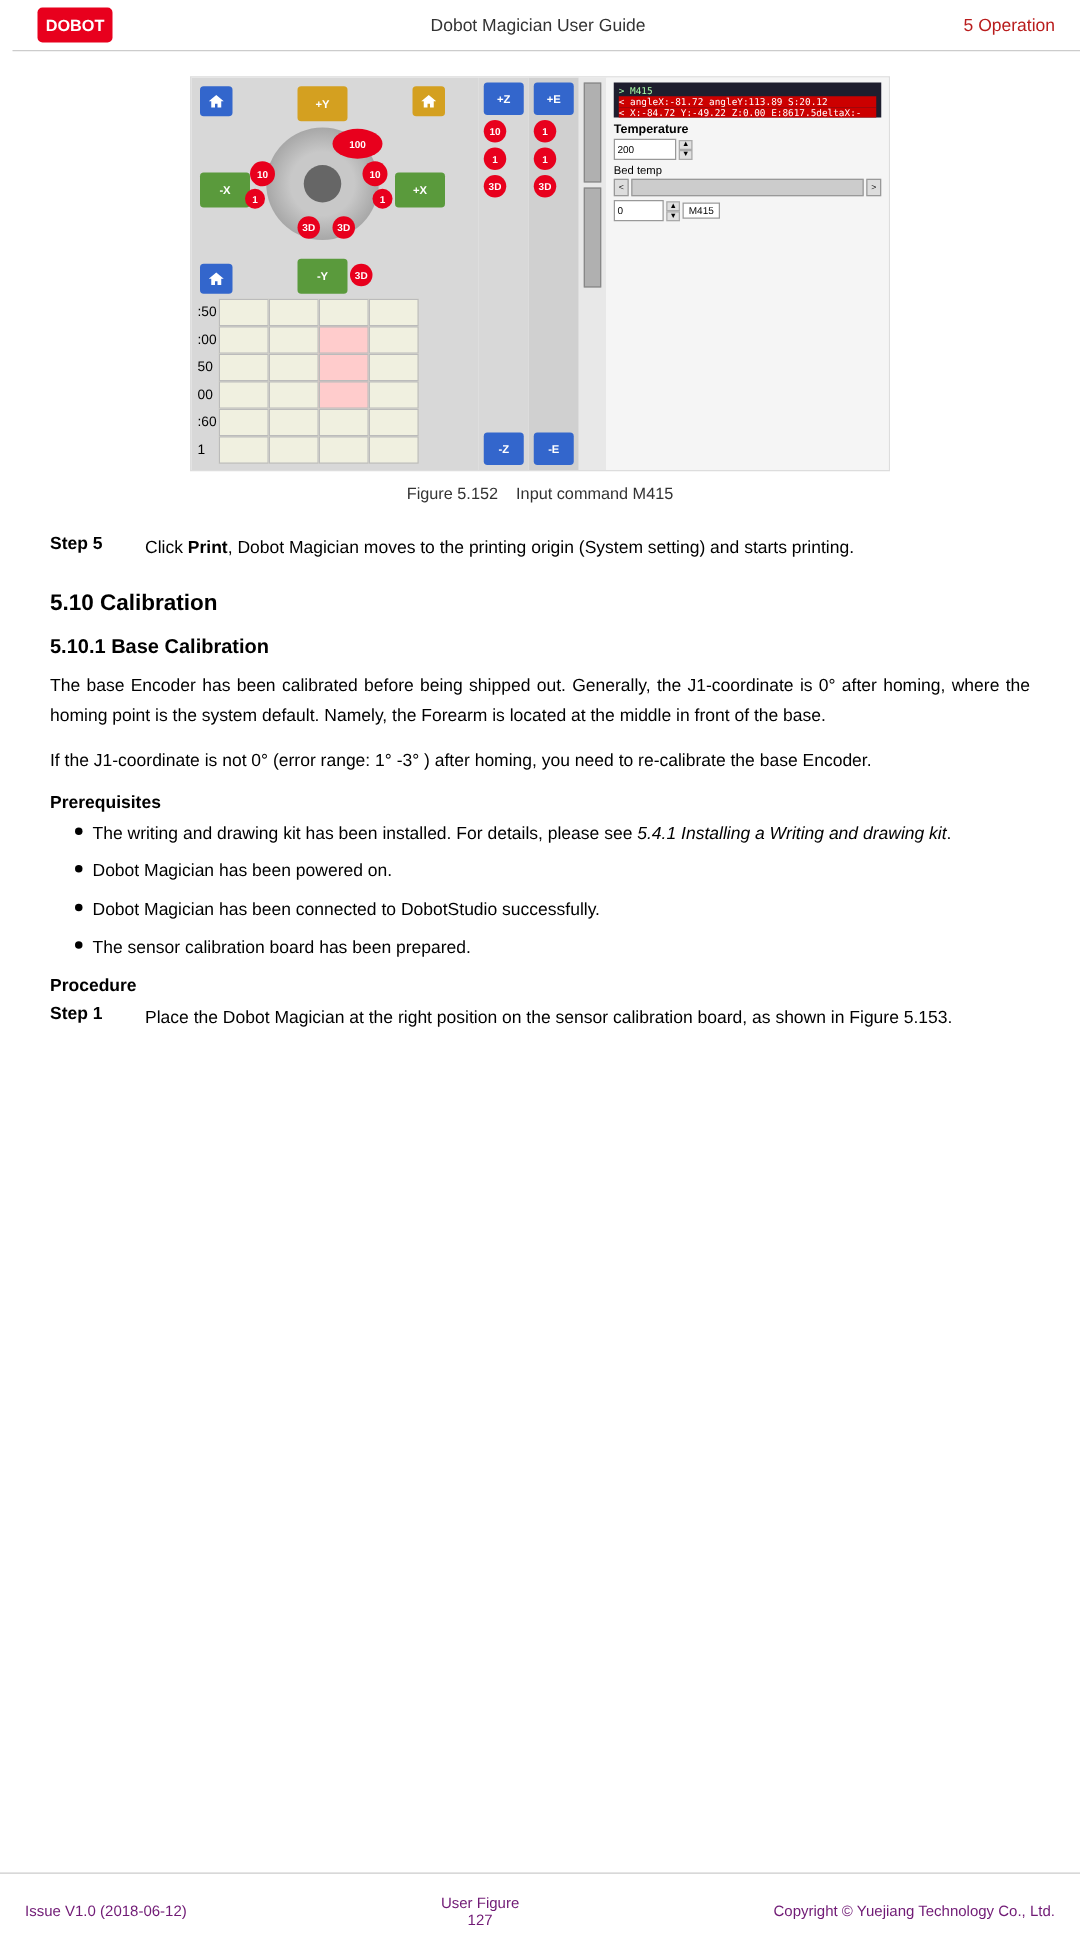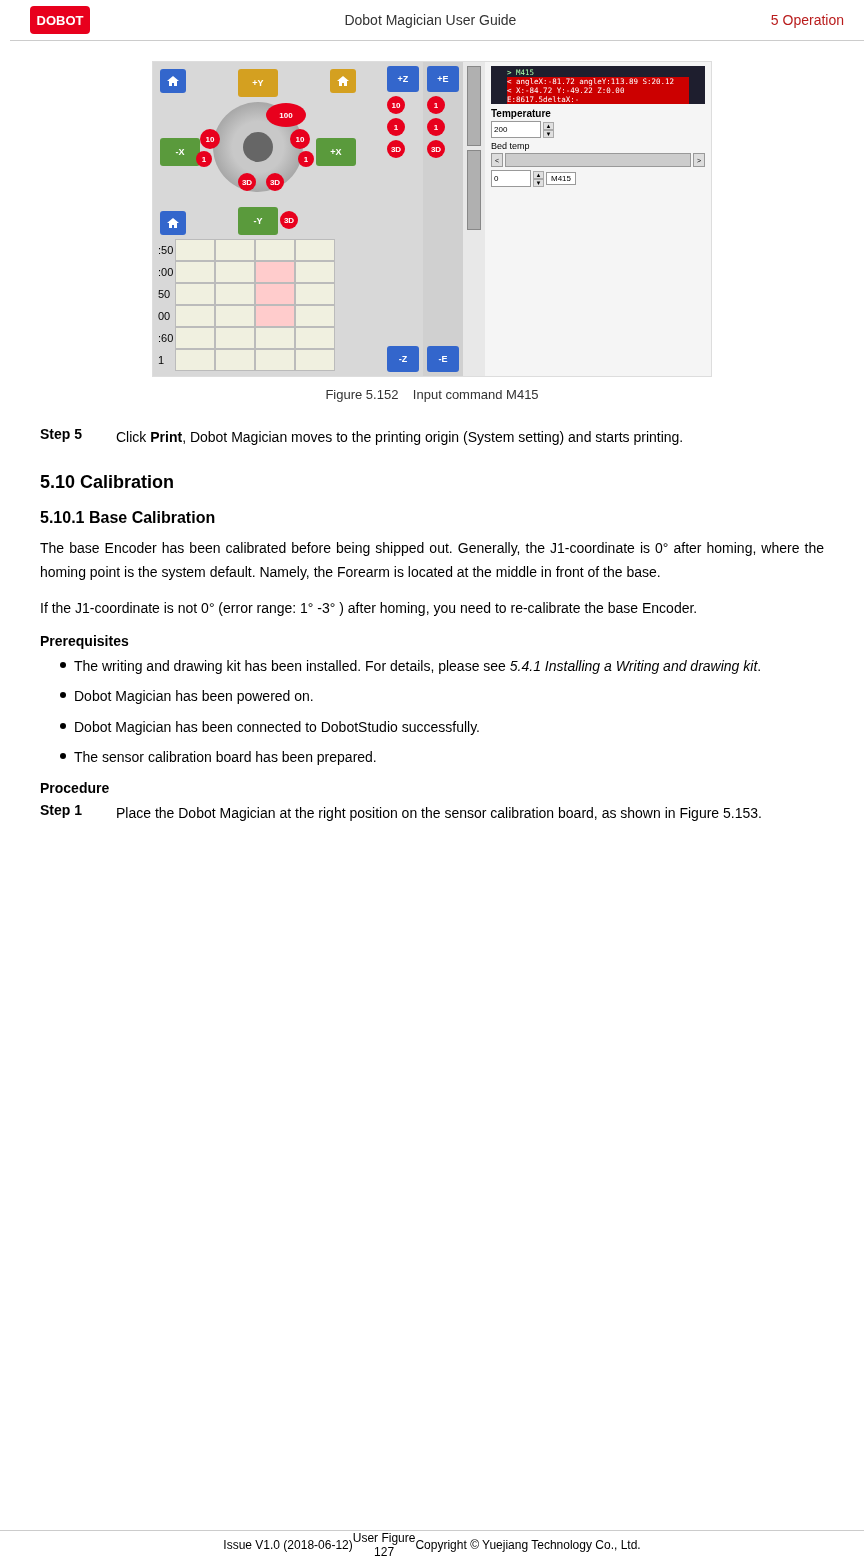--- a/index.html
+++ b/index.html
@@ -138,26 +138,26 @@
 
     .italic { font-style: italic; }
 
     
     .footer {
       position: absolute;
       bottom: 0;
       left: 0;
       right: 0;
       border-top: 1px solid #ccc;
-      padding: 0 20px;
-      display: flex;
-      align-items: center;
-      justify-content: center;
+      padding: 16px 20px;
+      display: flex;
+      align-items: center;
+      justify-content: space-between;
       font-size: 12px;
-      color: #000000;
+      color: #701a75;
       background: white;
     }
     .footer-center {
       text-align: center;
     }
 
     .left-control-area {
       width: 230px;
       background: #d8d8d8;
       padding: 5px;
@@ -356,25 +356,25 @@
     }
 
     .temp-panel {
       flex: 1;
       padding: 4px 6px;
       background: #f5f5f5;
     }
 
     .terminal {
       background: #1e1e2e;
-      padding: 2px 16px;
+      padding: 2px 4px;
       font-family: monospace;
       font-size: 7.5px;
       color: #aaffaa;
-      height: 38px;
+      height: 28px;
       overflow: hidden;
       margin-bottom: 4px;
     }
     .terminal .err-line {
       background: #cc0000;
       color: white;
     }
 
     .temp-title {
       font-size: 10px;

